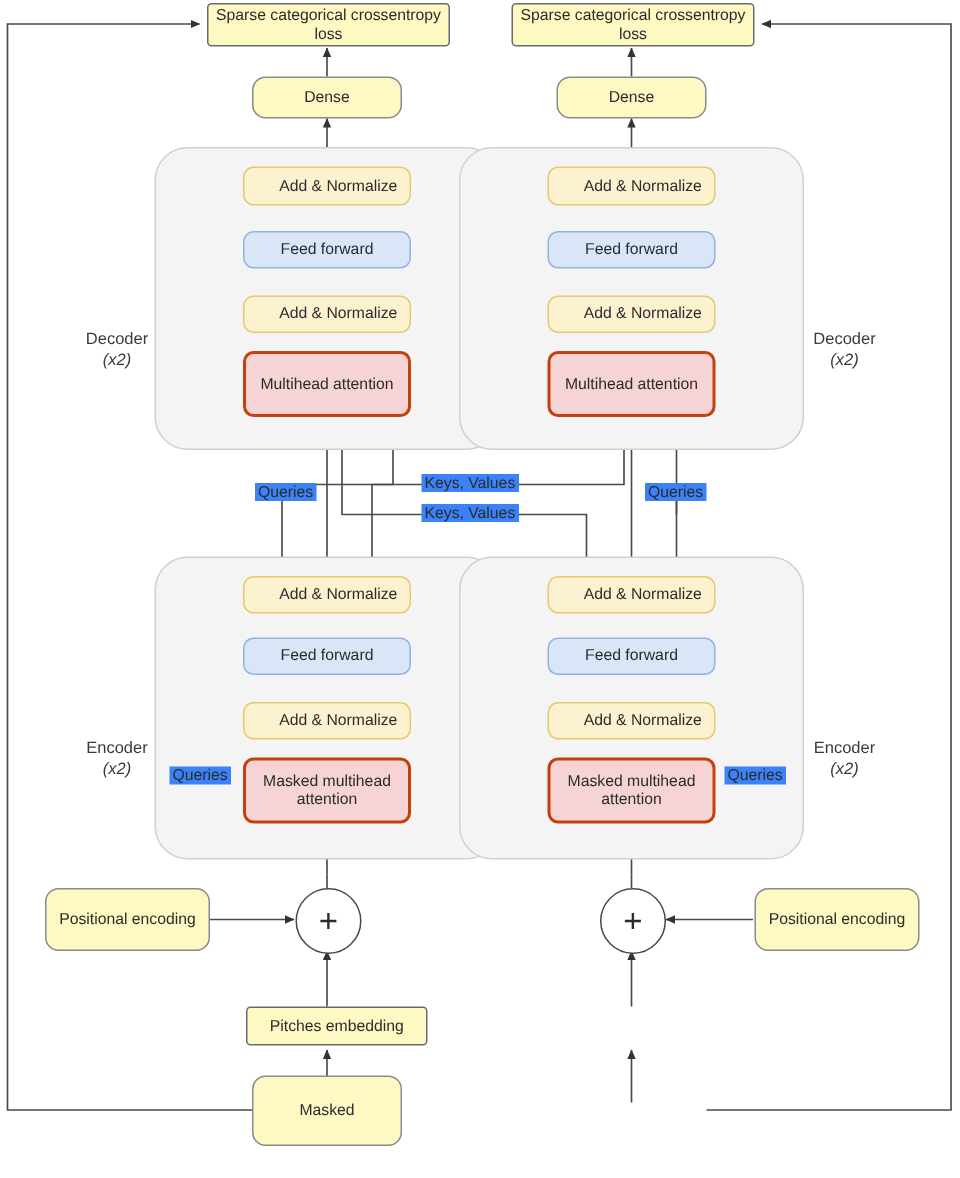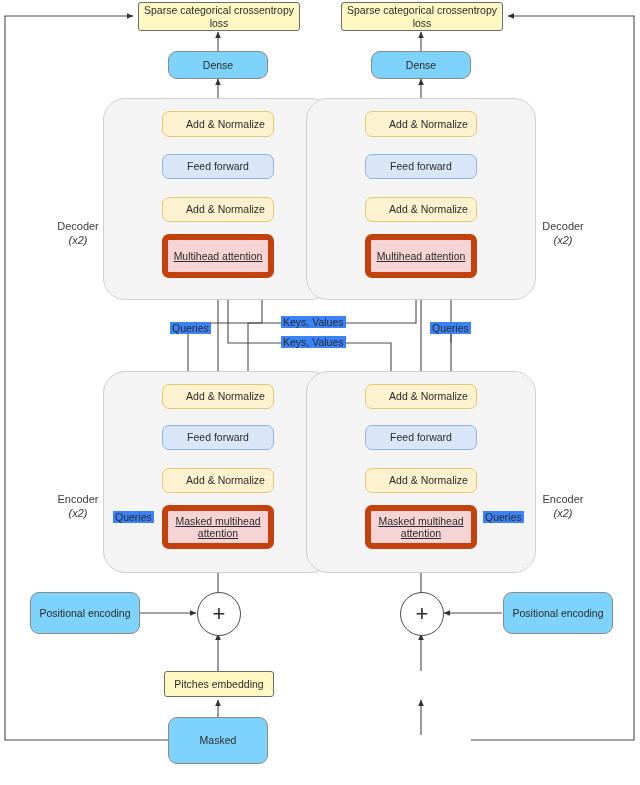--- a/index.html
+++ b/index.html
@@ -2,25 +2,25 @@
 <html><head>
 <meta charset="utf-8">
 <style>
   html,body{margin:0;padding:0;background:#ffffff;}
   body{font-family:"Liberation Sans",sans-serif;}
   #stage{position:relative;width:640px;height:785px;background:#fff;overflow:hidden;}
   #stage svg{position:absolute;left:0;top:0;}
   .node{position:absolute;box-sizing:border-box;display:flex;align-items:center;
         justify-content:center;text-align:center;color:#2b2b2b;line-height:1.15;}
   .plain{background:#fef9c3;border:1px solid #6b6b6b;border-radius:3px;font-size:10.5px;}
-  .rounded{background:#7dd3fc;border:1px solid #8a8a8a;border-radius:9px;font-size:10.5px;}
+  .rounded{background:#fef9c3;border:1px solid #8a8a8a;border-radius:9px;font-size:10.5px;}
   .group{background:#f4f4f4;border:1px solid #d0d0d0;border-radius:22px;}
   .yellow{background:#fdf2cf;border:1px solid #e6c86e;border-radius:7px;font-size:10.5px;padding-left:15px;}
   .blue{background:#d9e6f7;border:1px solid #8fb4e0;border-radius:7px;font-size:10.5px;}
-  .pink{background:#f6d3d4;border:6px solid #c2410c;border-radius:7px;font-size:10.5px;text-decoration:underline;}
+  .pink{background:#f6d3d4;border:2px solid #c2410c;border-radius:7px;font-size:10.5px;}
   .sidelabel{position:absolute;color:#3a3a3a;font-size:11px;text-align:center;line-height:1.3;margin-top:36px;}
   .sidelabel .mult{font-style:italic;display:block;}
   .edgelabel{position:absolute;color:#2b2b2b;font-size:10.5px;background:#3b82f6;
              padding:0 2px;white-space:nowrap;}
   .plusnode{position:absolute;width:42px;height:42px;border-radius:50%;
             border:1px solid #4a4a4a;background:#fff;display:flex;
             align-items:center;justify-content:center;font-size:22px;color:#2b2b2b;}
 </style>
 </head>
 <body>
@@ -137,21 +137,21 @@
   <div class="node blue" style="left:162px;top:425px;width:112px;height:25px;">Feed forward</div>
   <div class="node yellow" style="left:162px;top:468px;width:112px;height:25px;">Add &amp; Normalize</div>
   <div class="node pink" style="left:162px;top:505px;width:112px;height:44px;padding:0 6px;">Masked multihead attention</div>
 
   <div class="plusnode" style="left:197px;top:592px;">
     <span>+</span>
   </div>
 
   <div class="node rounded" style="left:30px;top:592px;width:110px;height:42px;">Positional encoding</div>
 
-  <div class="node plain" style="left:164px;top:671px;width:110px;height:26px;">Pitches embedding</div>
+  <div class="node plain" style="left:164px;top:671px;width:121px;height:26px;">Pitches embedding</div>
 
   <div class="node rounded" style="left:168px;top:717px;width:100px;height:47px;">Masked</div>
 
   <div class="sidelabel" style="left:40px;top:183px;width:76px;">
     <span>Decoder</span>
     <span class="mult">(x2)</span>
   </div>
   <div class="sidelabel" style="left:40px;top:456px;width:76px;">
     <span>Encoder</span>
     <span class="mult">(x2)</span>

